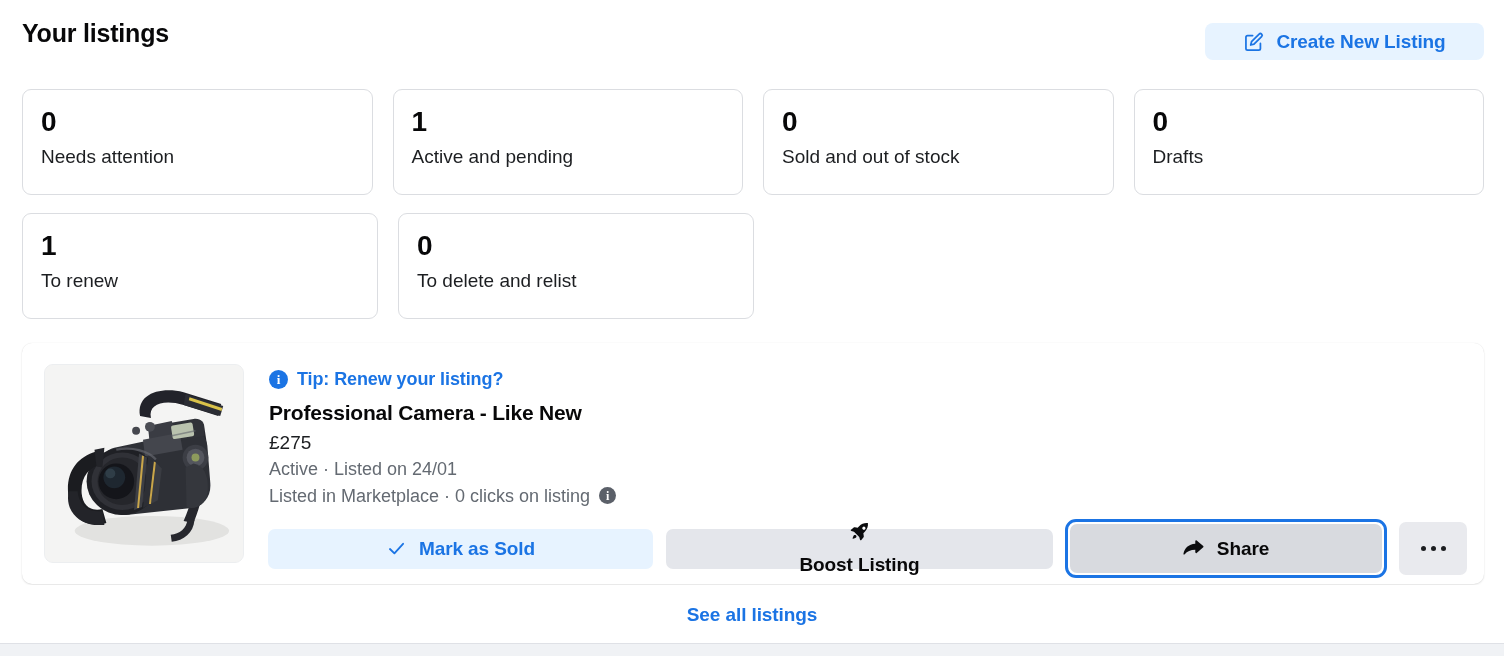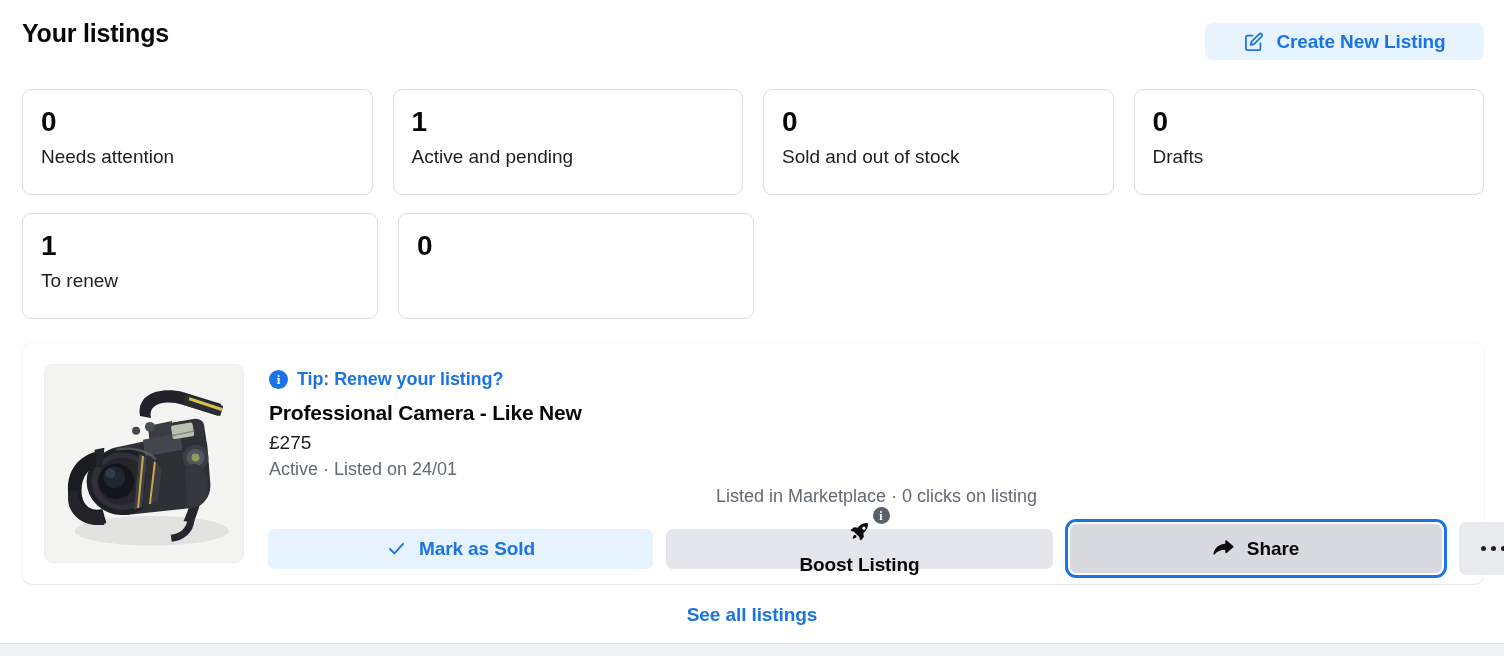--- a/index.html
+++ b/index.html
@@ -203,21 +203,20 @@
     line-height: 23px;
   }
   .listing-meta2 {
     margin-top: 4px;
     font-size: 18px;
     font-weight: 400;
     color: #646a72;
     line-height: 23px;
     display: flex;
     align-items: center;
-    flex-direction: column;
   }
 
   
   .actions {
     position: absolute;
     left: 268px;
     top: 519px;
     display: flex;
     align-items: center;
     gap: 0;
@@ -258,21 +257,21 @@
   }
   .share-wrap {
     margin-left: 12px;
     border: 3px solid #1b74e4;
     border-radius: 11px;
     padding: 2px;
     background: #ffffff;
     display: inline-flex;
   }
   .btn-share {
-    width: 372px;
+    width: 312px;
     height: 49px;
     background: #d8dadf;
     border-radius: 7px;
   }
   .btn-share .btn-label {
     font-size: 19px;
     font-weight: 700;
     color: #080809;
     letter-spacing: -0.1px;
   }
@@ -383,20 +382,21 @@
       </div>
     </div>
 
     <div class="stat-row">
       <div class="stat-card">
         <div class="num">1</div>
         <div class="lbl">To renew</div>
       </div>
       <div class="stat-card">
         <div class="num">0</div>
+        <div class="lbl">To delete and relist</div>
       </div>
     </div>
 
   </div>
 
   <div class="listing-card">
     <div class="listing-inner">
 
       <div class="thumb">
         <svg viewBox="0 0 200 200" preserveAspectRatio="xMidYMid slice">

